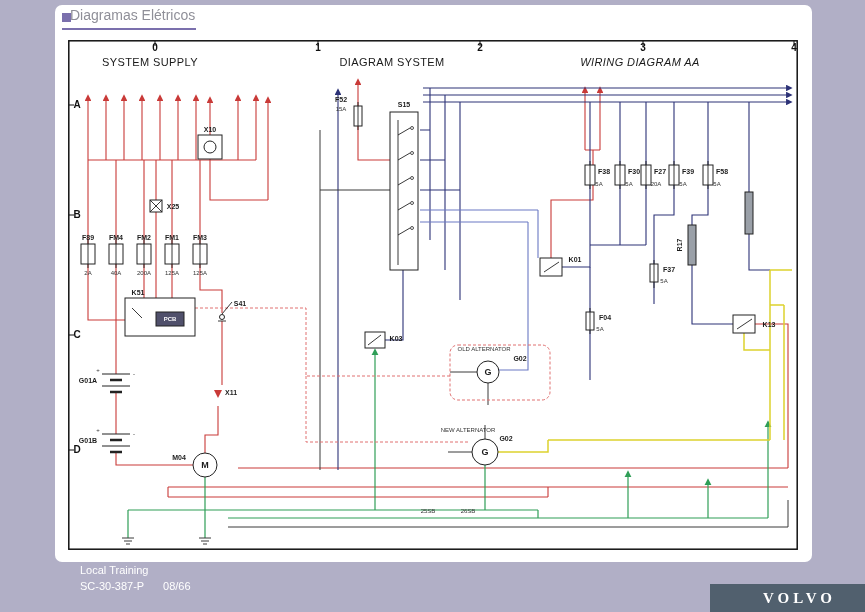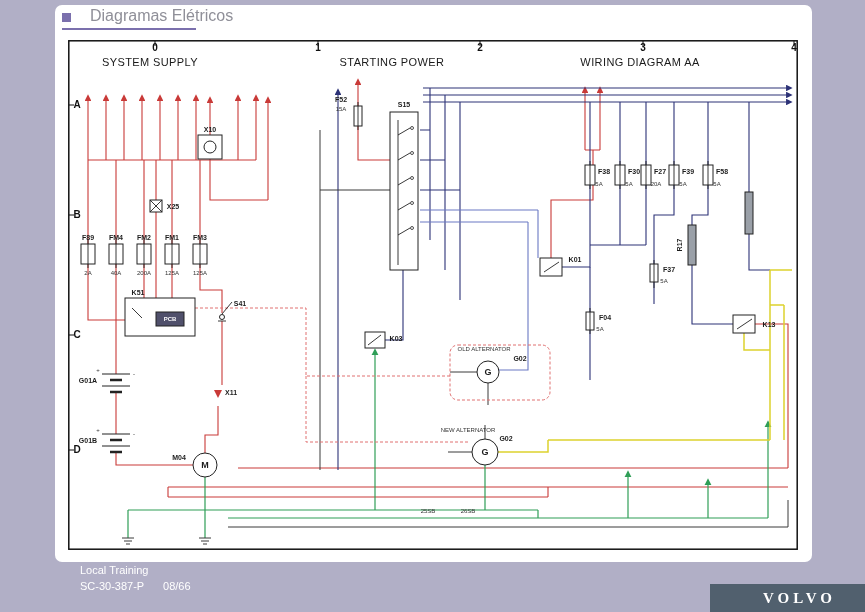--- a/index.html
+++ b/index.html
@@ -1,20 +1,20 @@
 <!DOCTYPE html>
 <html style="--background: #b1afc6; --accent_purple: #7b70ad; --header_text: #8f8f98; --wire_red: #c93a38; --wire_navy: #2c3277; --wire_blue: #6b79c4; --wire_green: #2f9e57; --wire_yellow: #ddd22e; --wire_black: #3b3b3b; --wire_dashed_pink: #e07070; --volvo_bar: #51606e; --footer_text: #ffffff;"><head>
 <meta charset="utf-8">
 <style>
   html,body{margin:0;padding:0;background:#888;}
   .stage{position:relative;width:865px;height:612px;background:var(--background,#b1afc6);
          font-family:"Liberation Sans","DejaVu Sans",sans-serif;overflow:hidden;}
   .slide{position:absolute;left:55px;top:5px;width:757px;height:557px;background:#fff;border-radius:7px;z-index:1;}
   .hsq{position:absolute;left:62px;top:13px;width:9px;height:9px;background:var(--accent_purple,#7b70ad);z-index:3;}
-  .htitle{position:absolute;left:90px;top:7px;font-size:16px;color:var(--header_text,#8f8f98);z-index:3;}
+  .htitle{position:absolute;left:70px;top:7px;font-size:14px;color:var(--header_text,#8f8f98);z-index:3;}
   .hline{position:absolute;left:62px;top:28px;width:134px;height:2px;background:var(--accent_purple,#7b70ad);z-index:3;}
   .schematic{position:absolute;left:13px;top:35px;width:730px;height:510px;}
   .schematic svg{position:absolute;left:0;top:0;}
   .overlay{position:absolute;left:0;top:0;width:730px;height:510px;pointer-events:none;z-index:2;}
   .dl{position:absolute;transform:translate(-50%,-50%);color:#1c1c1c;white-space:nowrap;line-height:1;}
   .title{font-size:11px;letter-spacing:.4px;color:#1a1a1a;}
   .ruler{font-size:10px;font-weight:bold;color:#111;}
   .lbl{font-size:7px;font-weight:bold;}
   .amp{font-size:6px;color:#333;}
   .pcb{font-size:6px;font-weight:bold;color:#fff;}
@@ -205,22 +205,22 @@
           <span class="dl ruler" style="left: 87px; top: 8px;">0</span>
           <span class="dl ruler" style="left: 250px; top: 8px;">1</span>
           <span class="dl ruler" style="left: 412px; top: 8px;">2</span>
           <span class="dl ruler" style="left: 575px; top: 8px;">3</span>
           <span class="dl ruler" style="left: 726px; top: 8px;">4</span>
           <span class="dl ruler" style="left: 9px; top: 65px;">A</span>
           <span class="dl ruler" style="left: 9px; top: 175px;">B</span>
           <span class="dl ruler" style="left: 9px; top: 295px;">C</span>
           <span class="dl ruler" style="left: 9px; top: 410px;">D</span>
           <span class="dl title" style="left: 82px; top: 22px;">SYSTEM SUPPLY</span>
-          <span class="dl title" style="left: 324px; top: 22px;">STARTING POWER</span>
-          <span class="dl title" style="left: 572px; top: 22px;">WIRING DIAGRAM AA</span>
+          <span class="dl title" style="left: 324px; top: 22px;">DIAGRAM SYSTEM</span>
+          <span class="dl title" style="left: 572px; top: 22px; font-style: italic;">WIRING DIAGRAM AA</span>
           <span class="dl lbl" style="left: 142px; top: 89px;">X10</span>
           <span class="dl lbl" style="left: 273px; top: 59px;">F52</span>
           <span class="dl amp" style="left: 273px; top: 69px;">15A</span>
           <span class="dl lbl" style="left: 336px; top: 64px;">S15</span>
           <span class="dl lbl" style="left: 105px; top: 166px;">X25</span>
           <span class="dl lbl" style="left: 20px; top: 197px;">F89</span>
           <span class="dl amp" style="left: 20px; top: 233px;">2A</span>
           <span class="dl lbl" style="left: 48px; top: 197px;">FM4</span>
           <span class="dl amp" style="left: 48px; top: 233px;">40A</span>
           <span class="dl lbl" style="left: 76px; top: 197px;">FM2</span>

